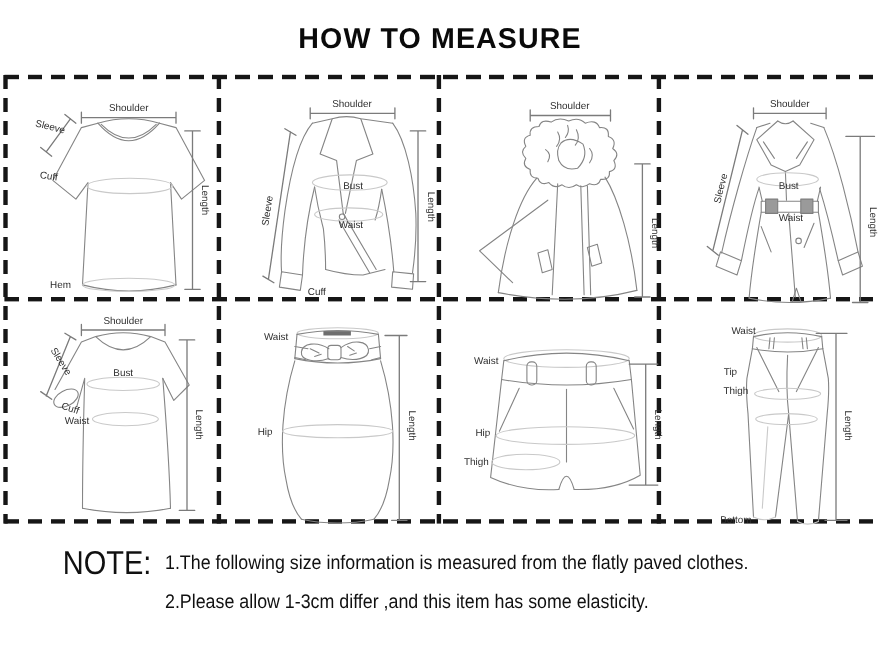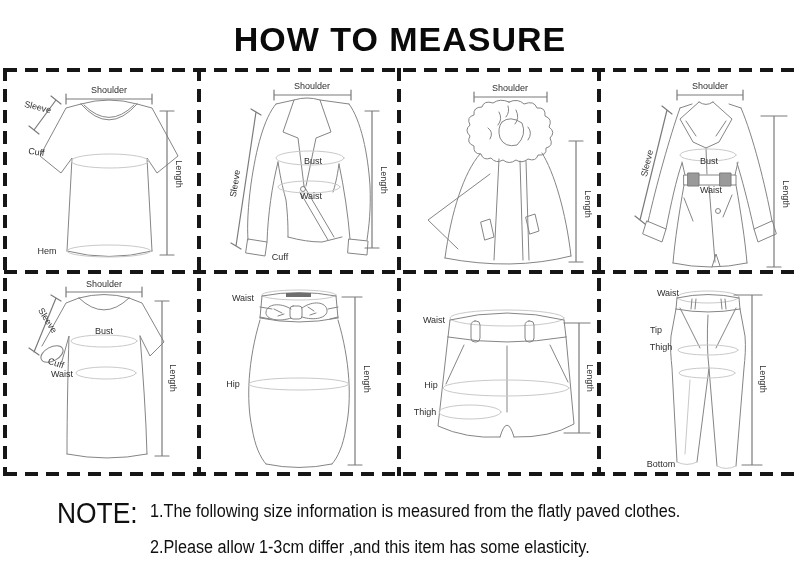--- a/index.html
+++ b/index.html
@@ -1,24 +1,24 @@
 <!DOCTYPE html>
 <html><head>
 <meta charset="utf-8">
 <style>
   html,body{margin:0;padding:0;background:#fff;}
   body{width:800px;height:586px;font-family:"Liberation Sans",sans-serif;}
   .page{position:relative;width:800px;height:586px;background:#fff;overflow:hidden;}
   .title{position:absolute;top:20px;left:0;width:100%;text-align:center;margin:0;
-         font-size:34px;font-weight:700;letter-spacing:1px;color:#0a0a0a;}
+         font-size:26px;font-weight:700;letter-spacing:1px;color:#0a0a0a;}
   .dash-h{position:absolute;height:4px;left:4px;width:796px;
           background:repeating-linear-gradient(90deg,#161616 0 13px,transparent 13px 21px);}
   .dash-v{position:absolute;width:4px;top:68px;height:408px;
           background:repeating-linear-gradient(180deg,#161616 0 13px,transparent 13px 21px);}
-  .panel{position:absolute;width:200px;height:202px;margin:4px;}
+  .panel{position:absolute;width:200px;height:202px;margin:12px;}
   svg{display:block;}
   svg .g{stroke:#858585;fill:none;stroke-width:1;stroke-linecap:round;stroke-linejoin:round;}
   svg .lt{stroke:#c9c9c9;fill:none;stroke-width:1;}
   svg .m{stroke:#7b7b7b;fill:none;stroke-width:1.2;stroke-linecap:round;}
   svg text{fill:#2e2e2e;font-size:9px;font-family:"Liberation Sans",sans-serif;stroke:none;}
   .note-head{position:absolute;left:57px;top:496px;font-size:30px;color:#101010;
              transform:scaleX(0.88);transform-origin:left top;}
   .note-lines{position:absolute;left:150px;top:501px;font-size:18px;color:#101010;
               transform:scaleX(0.9);transform-origin:left top;}
   .note-lines p{margin:0;white-space:nowrap;}

